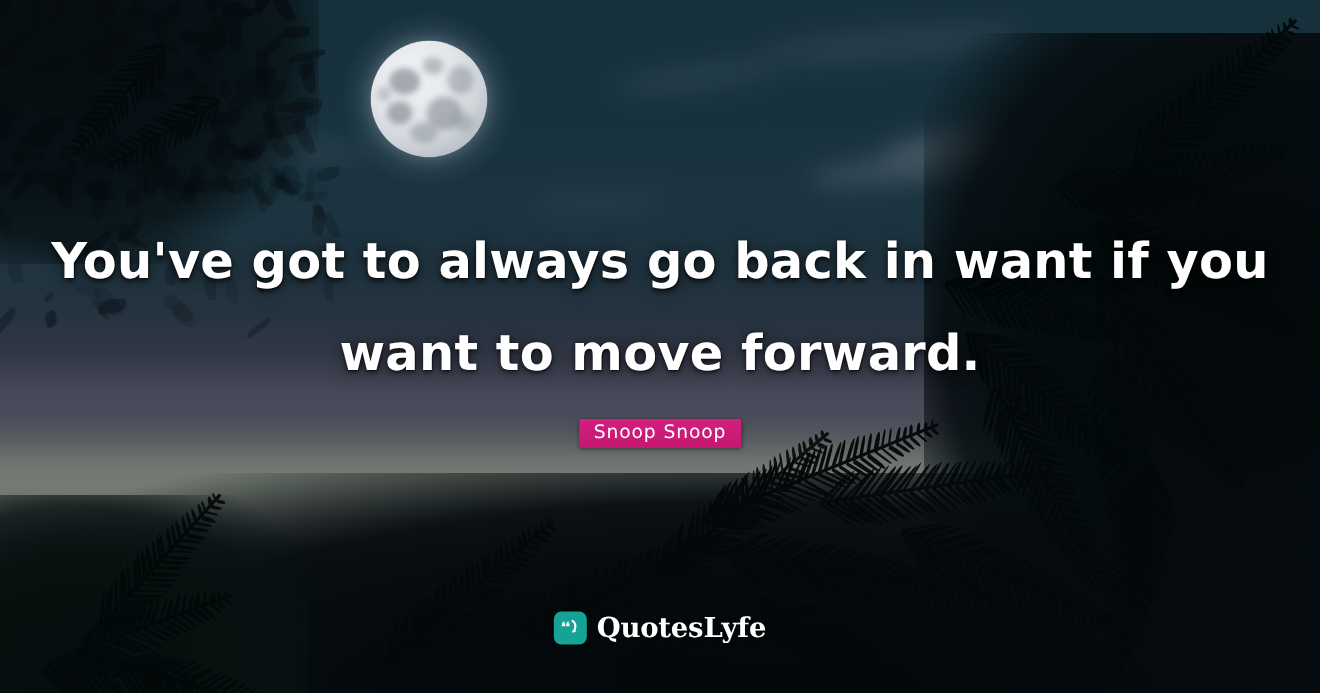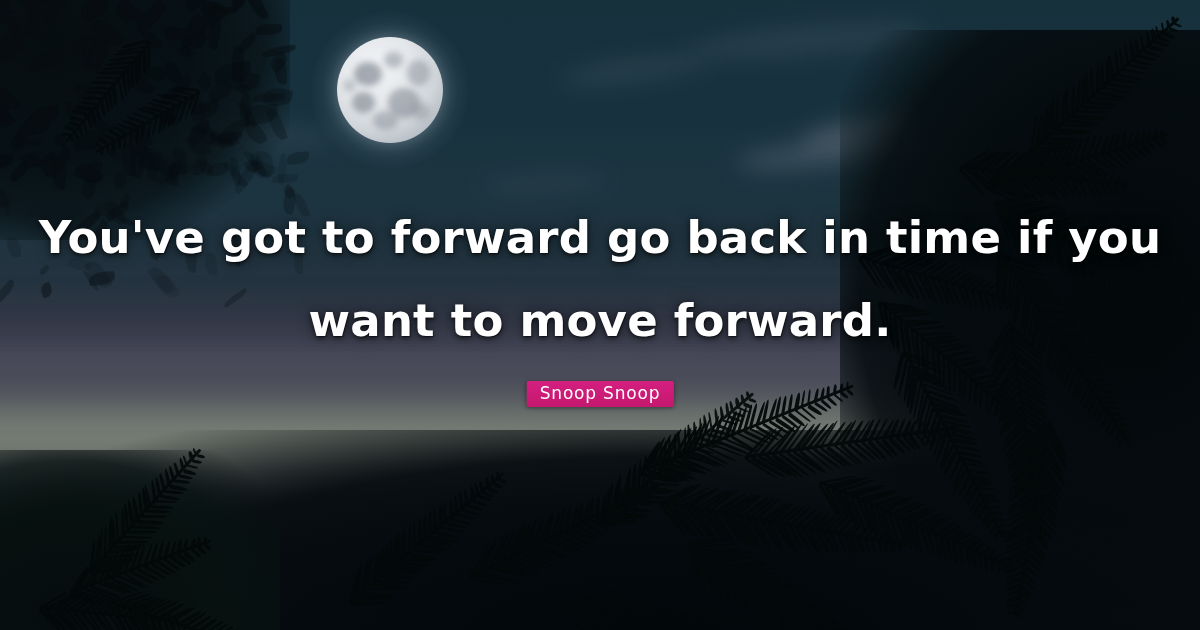--- a/index.html
+++ b/index.html
@@ -1861,19 +1861,30 @@
         <i style="left: 91.7647px; top: 2px; width: 13.1193px; height: 3.61325px; transform: rotate(59.9deg);"></i>
         <i style="left: 98.8235px; top: 2px; width: 11.4474px; height: 3.71171px; transform: rotate(-60.9deg);"></i>
         <i style="left: 98.8235px; top: 2px; width: 11.4474px; height: 3.57144px; transform: rotate(56.4deg);"></i>
         <i style="left: 105.882px; top: 2px; width: 9.70225px; height: 2.2405px; transform: rotate(-62.8deg);"></i>
         <i style="left: 105.882px; top: 2px; width: 9.70225px; height: 3.71419px; transform: rotate(60.6deg);"></i>
         <i style="left: 112.941px; top: 2px; width: 7.88585px; height: 2.63173px; transform: rotate(-65.2deg);"></i>
         <i style="left: 112.941px; top: 2px; width: 7.88585px; height: 2.4092px; transform: rotate(65.1deg);"></i>
       </div>
     </div>
 
-  <div class="quote">You've got to forward go back in time if you
+  <div class="quote">You've got to always go back in want if you
 want to move forward.</div>
 
   <div class="author-badge">Snoop Snoop</div>
 
+  <div class="logo">
+    <span class="logo-mark">
+      <svg width="20" height="20" viewBox="0 0 20 20" aria-hidden="true">
+        <path d="M4.1 4.0 C3.0 4.6 2.3 5.7 2.3 7.0 L2.3 8.4 L5.3 8.4 L5.3 5.6 L4.0 5.6 C4.1 5.0 4.5 4.5 5.1 4.2 Z" fill="#ffffff"></path>
+        <path d="M8.0 4.0 C6.9 4.6 6.2 5.7 6.2 7.0 L6.2 8.4 L9.2 8.4 L9.2 5.6 L7.9 5.6 C8.0 5.0 8.4 4.5 9.0 4.2 Z" fill="#ffffff"></path>
+        <path d="M12.0 3.4 C12.0 3.4 14.6 5.0 14.6 8.6 C14.6 11.6 12.6 13.2 12.6 13.2" fill="none" stroke="#ffffff" stroke-width="1.9" stroke-linecap="round"></path>
+        <path d="M13.9 11.2 L12.6 13.6 L15.2 13.6 Z" fill="#ffffff"></path>
+      </svg>
+    </span>
+    <span class="logo-text">QuotesLyfe</span>
+  </div>
 
 </div>
 
 </body></html>

